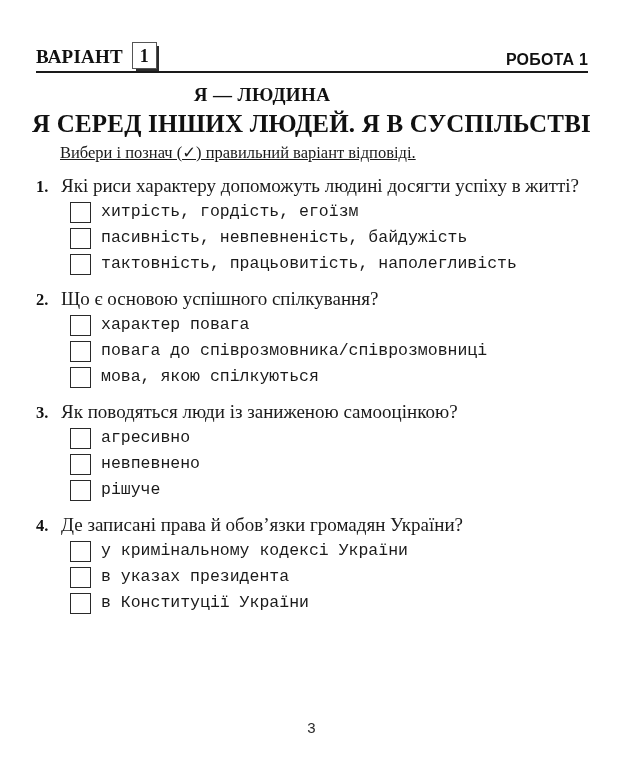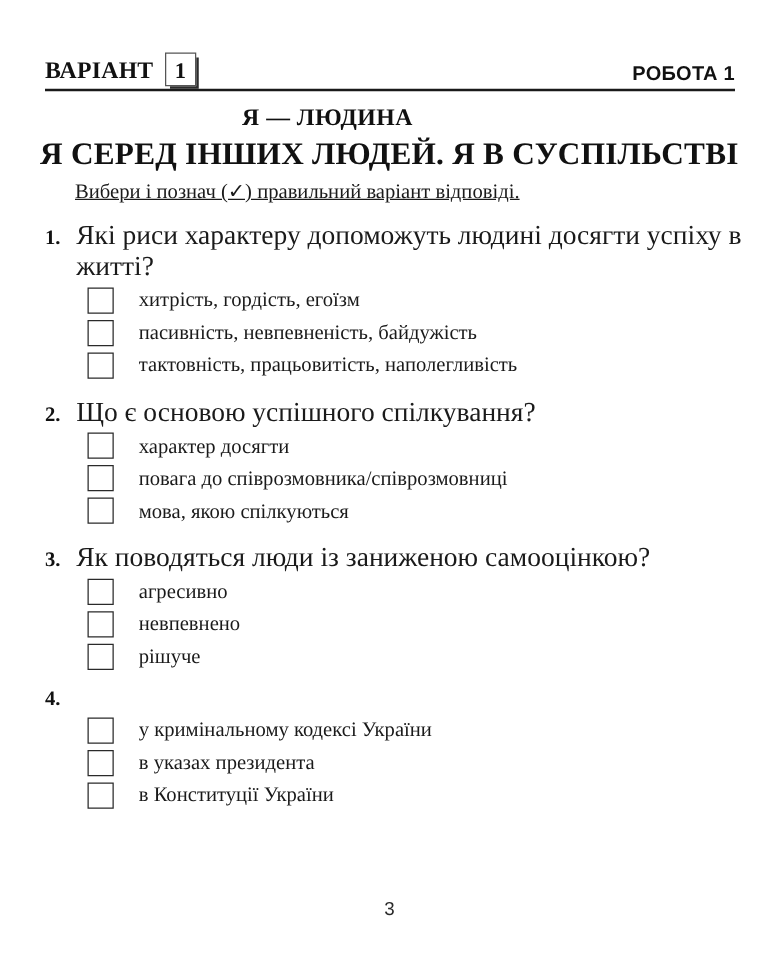--- a/index.html
+++ b/index.html
@@ -145,21 +145,21 @@
   .question-num {
     font-family: "Liberation Serif", "DejaVu Serif", serif;
     font-weight: bold;
     font-size: 16.5px;
     width: 19px;
     flex: 0 0 19px;
     color: #111111;
   }
   .question-text {
     font-family: "Liberation Serif", "DejaVu Serif", serif;
-    font-size: 22px;
+    font-size: 19px;
     line-height: 1.15;
     color: #1a1a1a;
   }
   .options {
     margin: 0;
     padding: 0;
     list-style: none;
   }
   .option-row {
     display: flex;
@@ -169,25 +169,25 @@
   }
   .checkbox {
     width: 21px;
     height: 21px;
     box-sizing: border-box;
     border: 1.4px solid #2a2a2a;
     background: #ffffff;
     flex: 0 0 21px;
   }
   .option-label {
-    font-family: Liberation Serif, serif;
+    font-family: Liberation Mono, monospace;
     font-size: 16.5px;
     line-height: 1;
     color: #1a1a1a;
-    margin-left: 20px;
+    margin-left: 10px;
     white-space: nowrap;
   }
 
   
   .page-number {
     position: absolute;
     left: 0;
     top: 719px;
     width: 623px;
     text-align: center;
@@ -241,21 +241,21 @@
         </ul>
       </div>
       <div class="question-block">
         <div class="question-head">
           <span class="question-num">2.</span>
           <span class="question-text">Що є основою успішного спілкування?</span>
         </div>
         <ul class="options">
           <li class="option-row">
             <span class="checkbox"></span>
-            <span class="option-label">характер досягти</span>
+            <span class="option-label">характер повага</span>
           </li>
           <li class="option-row">
             <span class="checkbox"></span>
             <span class="option-label">повага до співрозмовника/співрозмовниці</span>
           </li>
           <li class="option-row">
             <span class="checkbox"></span>
             <span class="option-label">мова, якою спілкуються</span>
           </li>
         </ul>
@@ -276,20 +276,21 @@
           </li>
           <li class="option-row">
             <span class="checkbox"></span>
             <span class="option-label">рішуче</span>
           </li>
         </ul>
       </div>
       <div class="question-block">
         <div class="question-head">
           <span class="question-num">4.</span>
+          <span class="question-text">Де записані права й обов’язки громадян України?</span>
         </div>
         <ul class="options">
           <li class="option-row">
             <span class="checkbox"></span>
             <span class="option-label">у кримінальному кодексі України</span>
           </li>
           <li class="option-row">
             <span class="checkbox"></span>
             <span class="option-label">в указах президента</span>
           </li>

